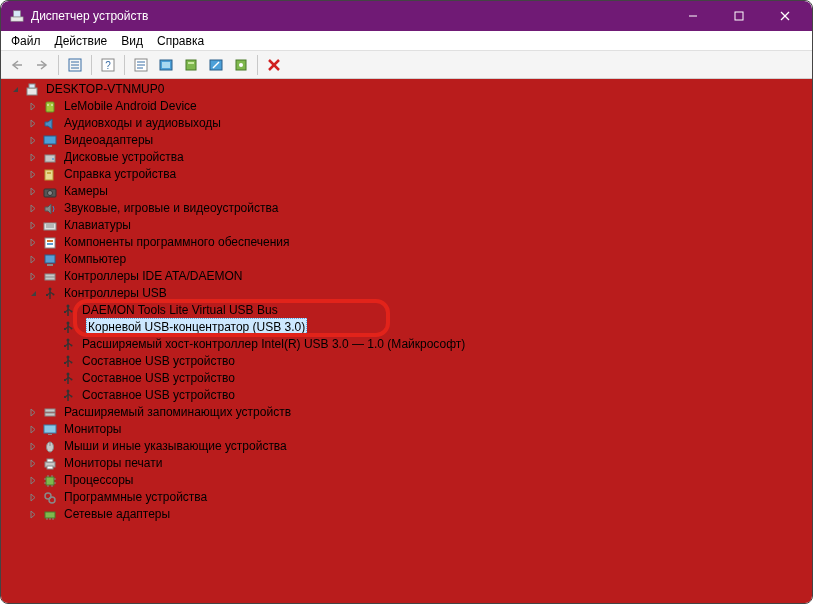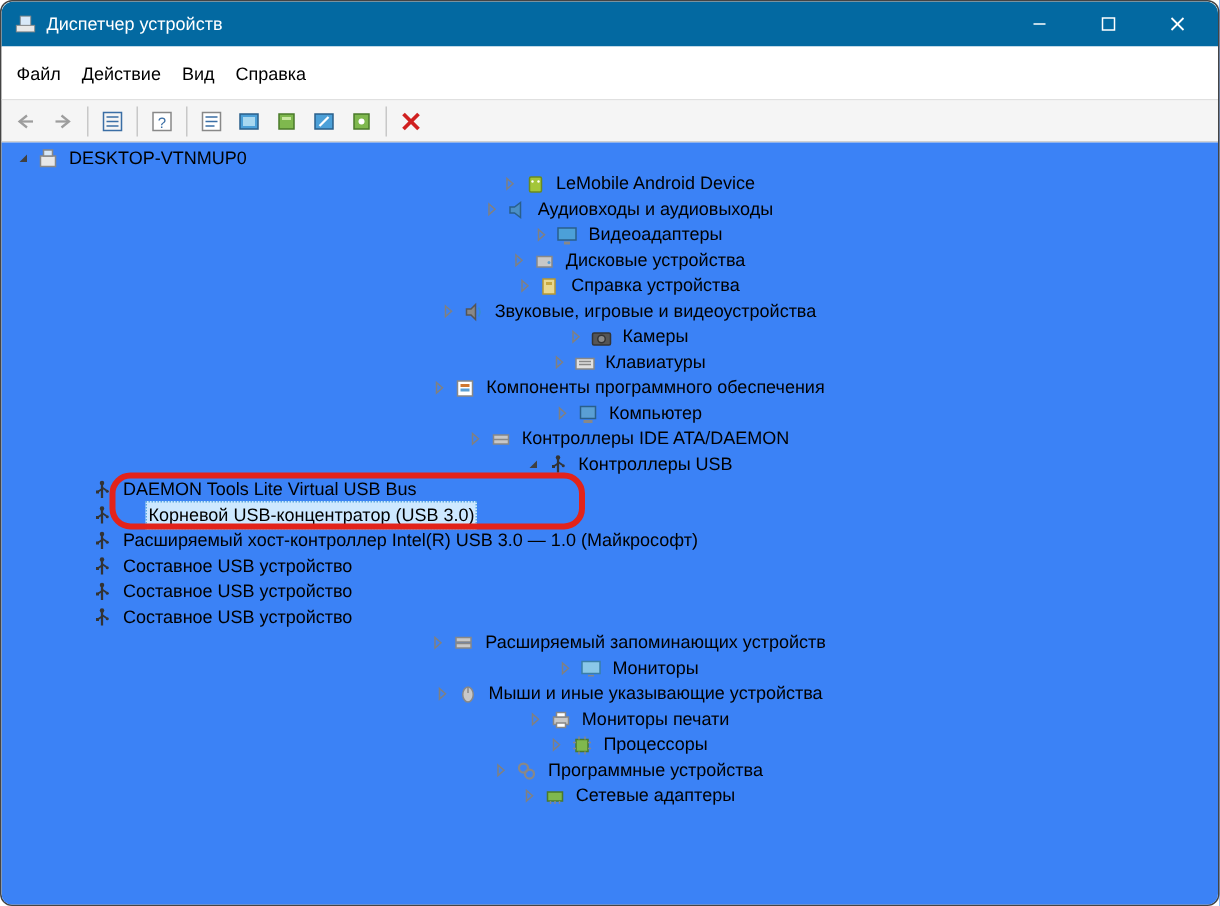--- a/index.html
+++ b/index.html
@@ -8,21 +8,21 @@
     width: 813px; height: 604px;
     font-family: "Segoe UI", Tahoma, sans-serif;
     font-size: 12px;
     background: #fff;
     overflow: hidden;
     border-radius: 8px;
     border: 1px solid #444;
   }
   .titlebar {
     height: 30px;
-    background: #0369a1;
+    background: #701a75;
     color: #fff;
     display: flex;
     align-items: center;
     padding: 0 4px 0 8px;
     border-radius: 8px 8px 0 0;
   }
   .titlebar .app-icon {
     width: 16px; height: 16px;
     margin-right: 6px;
     display: inline-flex; align-items: center; justify-content: center;
@@ -30,21 +30,21 @@
   .titlebar .title { font-size: 12px; }
   .titlebar .spacer { flex: 1; }
   .titlebar .winbtn {
     width: 46px; height: 30px;
     display: inline-flex; align-items: center; justify-content: center;
     color: #fff;
   }
   .titlebar .winbtn svg { pointer-events: none; }
 
   .menubar {
-    height: 36px;
+    height: 20px;
     background: #fff;
     display: flex;
     align-items: center;
     padding: 0 4px;
     gap: 2px;
     border-bottom: 1px solid #e0e0e0;
   }
   .menubar .menuitem {
     padding: 1px 6px;
     font-size: 12px;
@@ -70,21 +70,21 @@
     width: 1px; height: 20px;
     background: #c8c8c8;
     margin: 0 3px;
   }
 
   .tree-area {
     position: relative;
     width: 100%;
     height: calc(604px - 30px - 20px - 28px);
     overflow: hidden;
-    background: #3b82f6;
+    background: #b91c1c;
     padding: 2px 0 0 4px;
   }
   .node {
     display: flex;
     align-items: center;
     height: 17px;
     line-height: 17px;
     white-space: nowrap;
   }
   .chevron {
@@ -99,26 +99,26 @@
     display: inline-flex; align-items: center; justify-content: center;
     margin-right: 4px;
     flex-shrink: 0;
   }
   .label {
     padding: 0 2px;
   }
   .label.selected {
     background: #cde8ff;
     border: 1px dotted #5aa7e0;
-    margin: -1px 17px;
+    margin: -1px 6px;
     padding: 0 1px;
   }
 
   .indent-0 { padding-left: 4px; }
-  .indent-1 { padding-left: 22px; justify-content: center; }
+  .indent-1 { padding-left: 22px; }
   .indent-2 { padding-left: 40px; align-items: center; }
 
   
   .highlight-ring {
     position: absolute;
     border: 4px solid #e2231a;
     border-radius: 14px;
     pointer-events: none;
   }
 </style>
@@ -317,39 +317,39 @@
       <span class="label">Справка устройства</span>
     </div>
     <div class="node indent-1">
       <span class="chevron">
         <svg width="11" height="11">
           <path d="M3 2 L7 5.5 L3 9 Z" fill="none" stroke="#808080" stroke-width="1"></path>
         </svg>
       </span>
       <span class="dev-icon">
         <svg width="16" height="16" viewBox="0 0 16 16">
+          <rect x="2" y="5" width="12" height="8" rx="1" fill="#555" stroke="#333"></rect>
+          <circle cx="8" cy="9" r="2.5" fill="#888" stroke="#333"></circle>
+        </svg>
+      </span>
+      <span class="label">Камеры</span>
+    </div>
+    <div class="node indent-1">
+      <span class="chevron">
+        <svg width="11" height="11">
+          <path d="M3 2 L7 5.5 L3 9 Z" fill="none" stroke="#808080" stroke-width="1"></path>
+        </svg>
+      </span>
+      <span class="dev-icon">
+        <svg width="16" height="16" viewBox="0 0 16 16">
           <path d="M3 6 L6 6 L9 3 L9 13 L6 10 L3 10 Z" fill="#888" stroke="#555"></path>
           <path d="M11 5 Q13 8 11 11" fill="none" stroke="#3a8fc7"></path>
         </svg>
       </span>
       <span class="label">Звуковые, игровые и видеоустройства</span>
-    </div>
-    <div class="node indent-1">
-      <span class="chevron">
-        <svg width="11" height="11">
-          <path d="M3 2 L7 5.5 L3 9 Z" fill="none" stroke="#808080" stroke-width="1"></path>
-        </svg>
-      </span>
-      <span class="dev-icon">
-        <svg width="16" height="16" viewBox="0 0 16 16">
-          <rect x="2" y="5" width="12" height="8" rx="1" fill="#555" stroke="#333"></rect>
-          <circle cx="8" cy="9" r="2.5" fill="#888" stroke="#333"></circle>
-        </svg>
-      </span>
-      <span class="label">Камеры</span>
     </div>
     <div class="node indent-1">
       <span class="chevron">
         <svg width="11" height="11">
           <path d="M3 2 L7 5.5 L3 9 Z" fill="none" stroke="#808080" stroke-width="1"></path>
         </svg>
       </span>
       <span class="dev-icon">
         <svg width="16" height="16" viewBox="0 0 16 16">
           <rect x="2" y="5" width="12" height="7" fill="#e0e0e0" stroke="#888"></rect>

